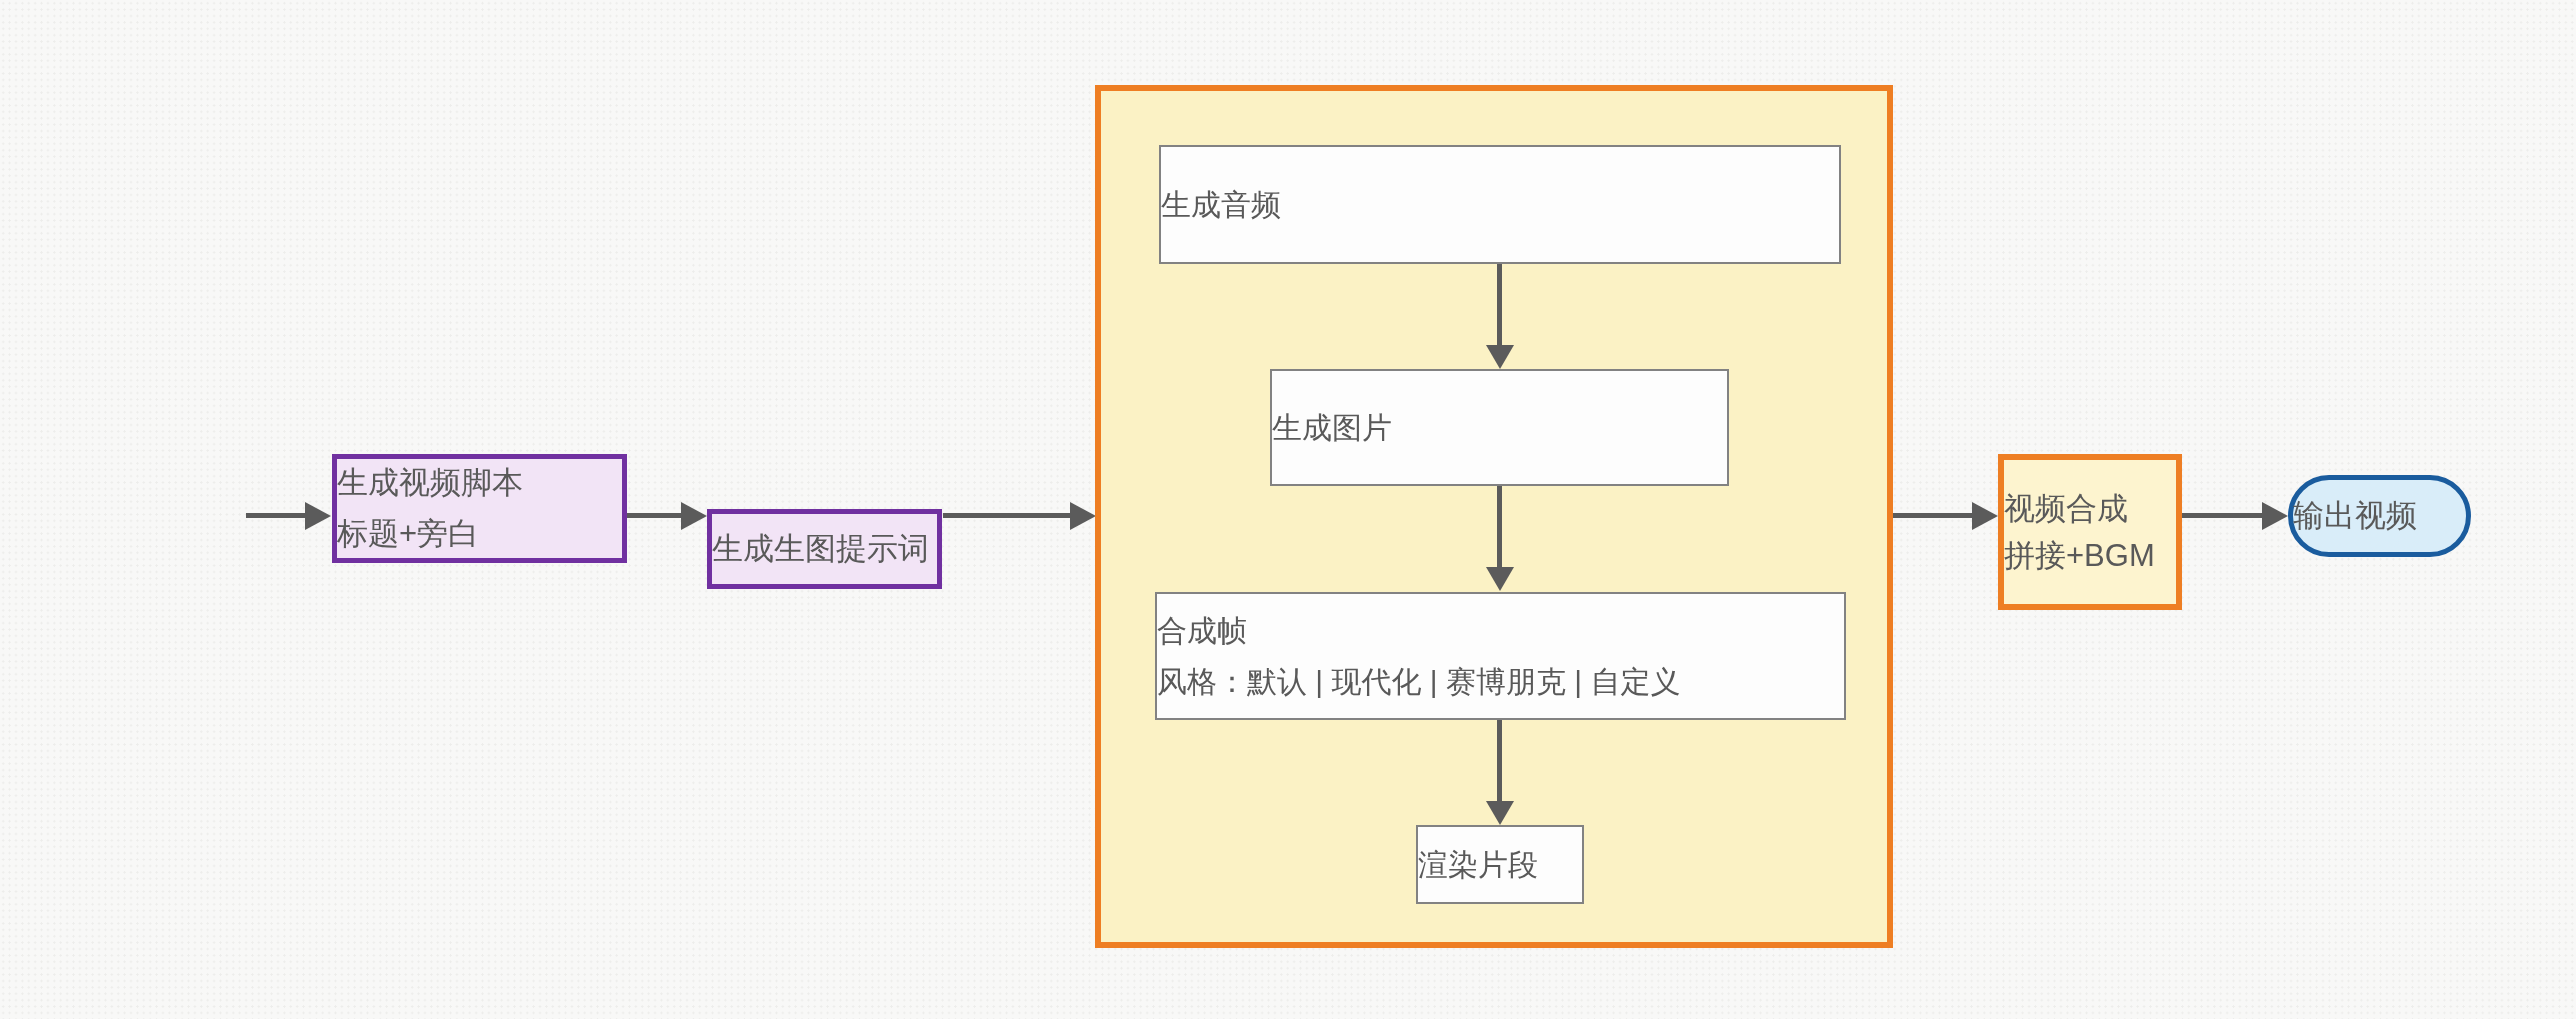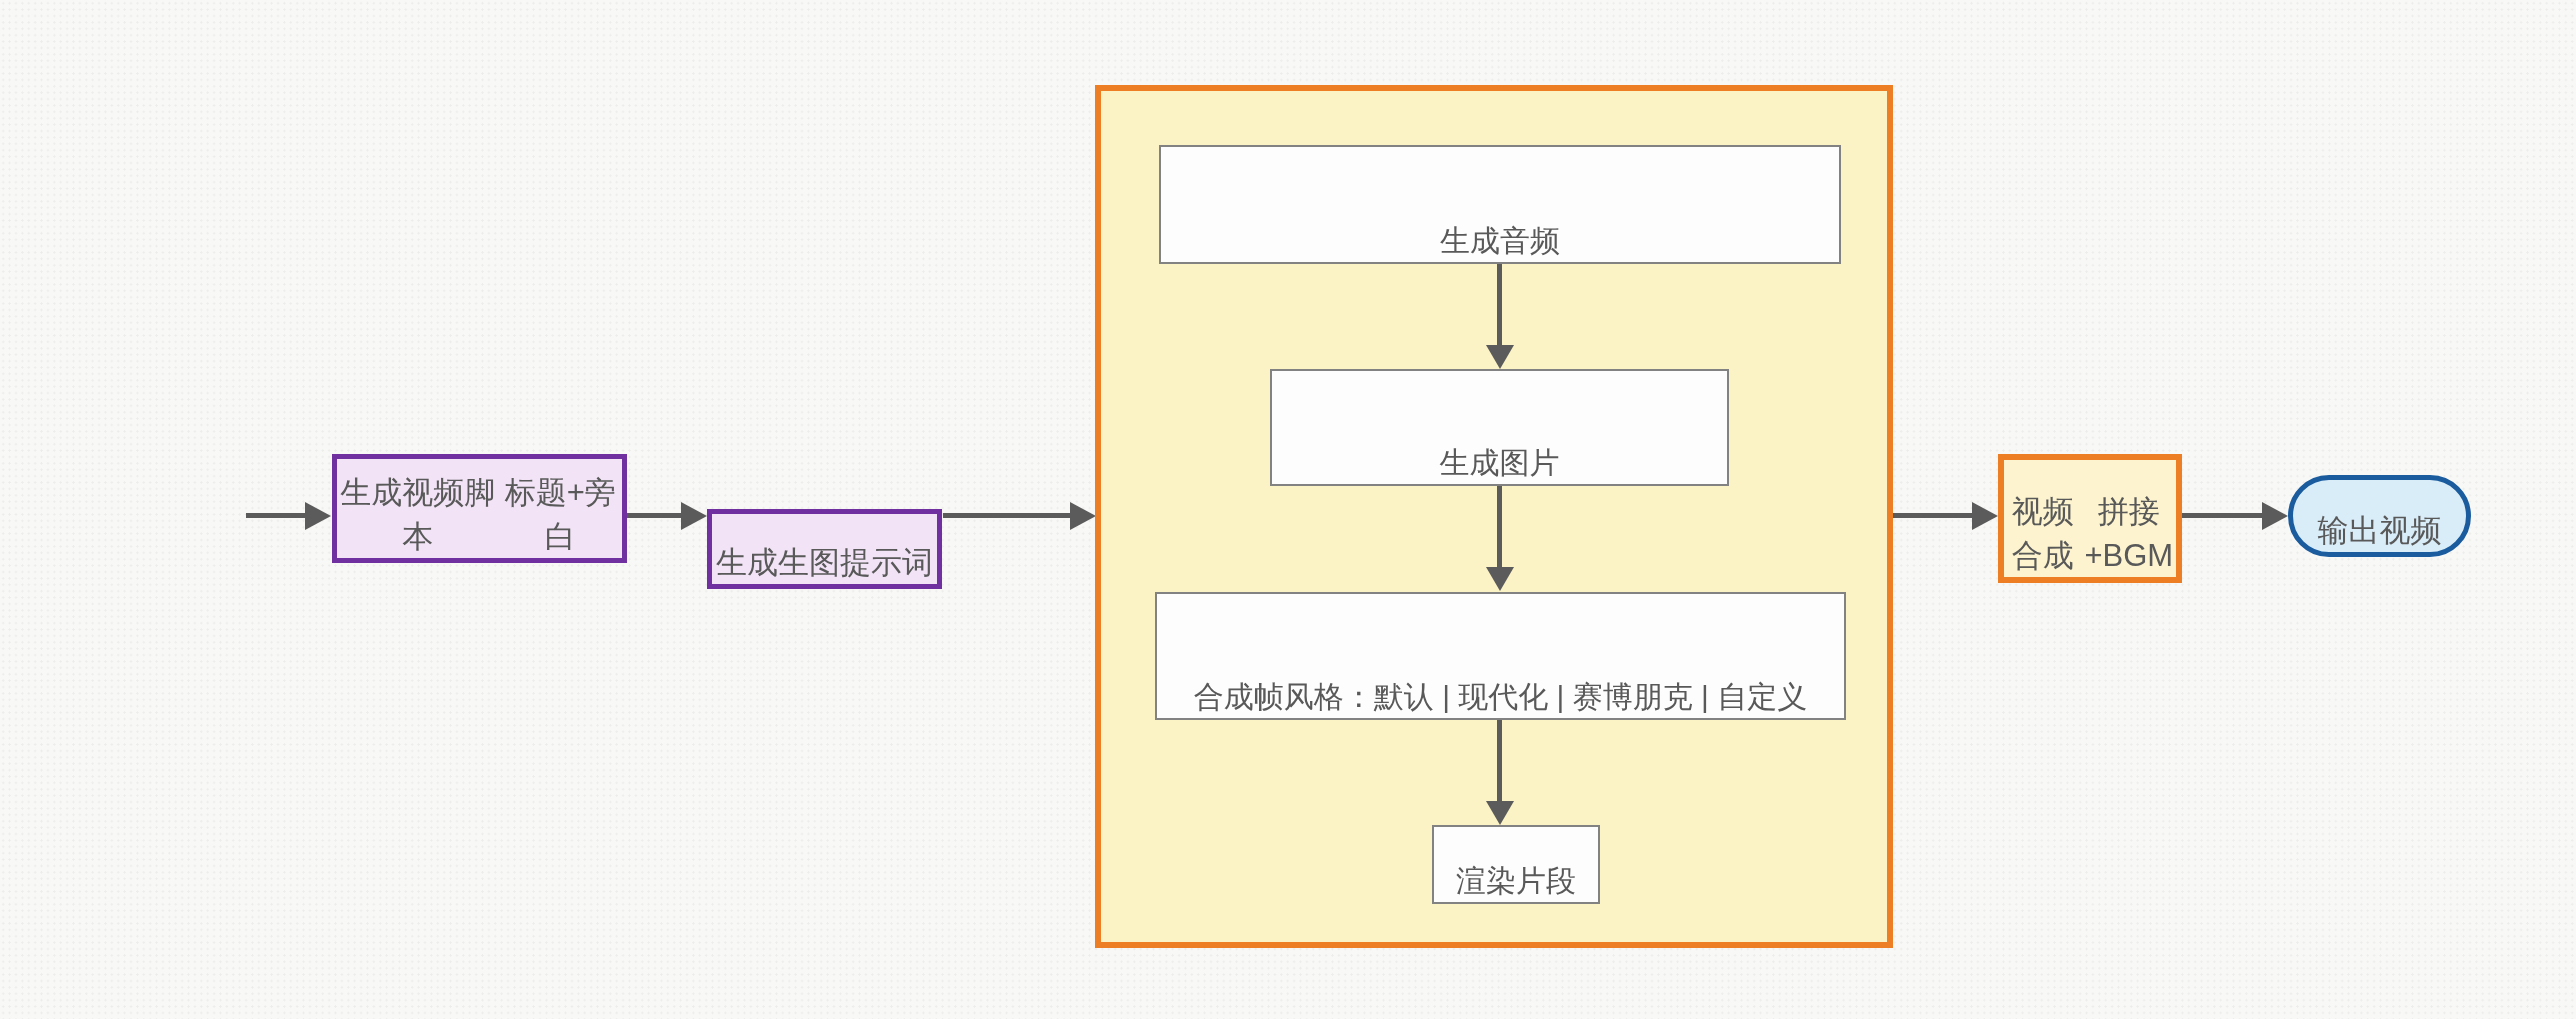--- a/index.html
+++ b/index.html
@@ -23,22 +23,22 @@
     color: var(--text);
     background: var(--bg);
   }
   .canvas {
     position:relative; width:2576px; height:1020px; overflow:hidden;
     background-color: var(--bg);
     background-image: radial-gradient(#ededeb 1.1px, transparent 1.1px);
     background-size: 6.4px 6.4px;
   }
   .node {
-    position:absolute; display:flex; flex-direction:row;
-    align-items:flex-end; justify-content:center; text-align:center;
+    position:absolute; display:flex; flex-direction:column;
+    align-items:flex-start; justify-content:center; text-align:center;
     row-gap:7.3px; line-height:1.4;
   }
   .terminal {
     border:5.5px solid var(--terminal-border);
     background: var(--terminal-fill);
     border-radius:42px;
     font-size:31px;
   }
   .process {
     border:5.5px solid var(--process-border);
@@ -132,32 +132,32 @@
     <div class="node step" style="left:54px; top:501px; width:691px; height:128px;">
       <span>合成帧</span>
       <span>风格：默认 | 现代化 | 赛博朋克 | 自定义</span>
     </div>
 
     <div class="arrow-v" style="left:384px; top:629px; height:105px;">
       <div class="line"></div>
       <div class="head"></div>
     </div>
 
-    <div class="node step" style="left:331px; top:734px; width:168px; height:79px;">
+    <div class="node step" style="left:315px; top:734px; width:168px; height:79px;">
       <span>渲染片段</span>
     </div>
 
   </div>
 
   <div class="arrow-h" style="left:1893px; top:501px; width:105px;">
     <div class="line"></div>
     <div class="head"></div>
   </div>
 
-  <div class="node compose" style="left:1998px; top:454px; width:184px; height:129px;">
+  <div class="node compose" style="left:1998px; top:454px; width:184px; height:156px;">
     <span>视频合成</span>
     <span>拼接+BGM</span>
   </div>
 
   <div class="arrow-h" style="left:2182px; top:501px; width:106px;">
     <div class="line"></div>
     <div class="head"></div>
   </div>
 
   <div class="node terminal" style="left:2288px; top:475px; width:183px; height:82px;">

